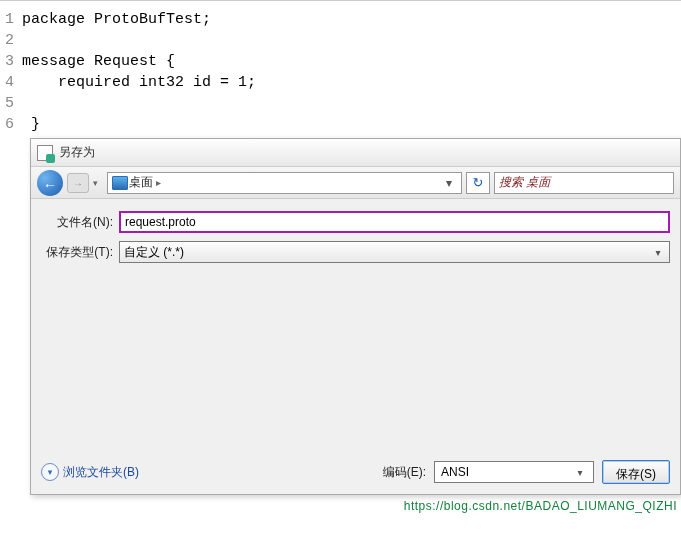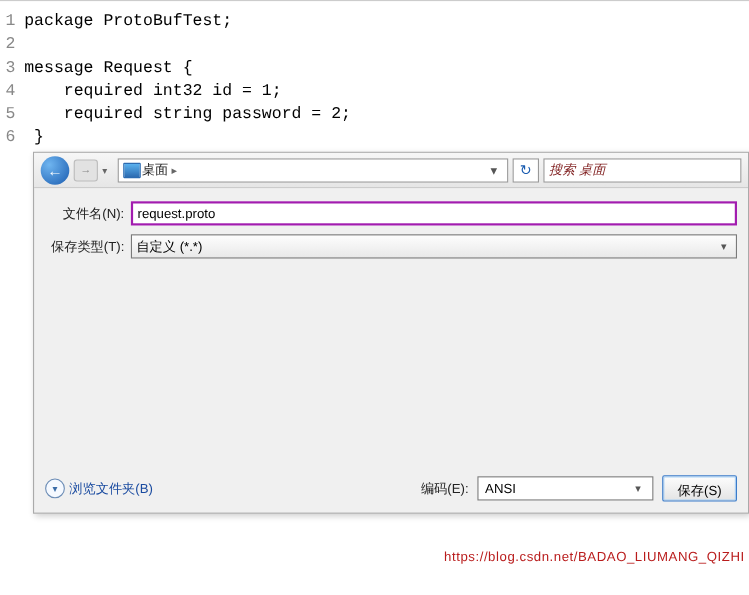--- a/index.html
+++ b/index.html
@@ -182,21 +182,21 @@
       padding: 0 8px;
       border-radius: 2px;
     }
     .btn.primary {
       border: 1px solid #3b7bc9;
       box-shadow: 0 0 0 1px #a9d1f5 inset;
     }
     .watermark {
       position: absolute;
       right: 4px; bottom: 28px;
-      color: #b91c1c; font-size: 12px;
+      color: #15803d; font-size: 12px;
       font-family: sans-serif;
       letter-spacing: 0.5px;
       pointer-events: none;
     }
   </style>
 </head>
 <body>
 
 <div class="code-area">
   <div class="code-line">
@@ -210,33 +210,36 @@
   <div class="code-line">
       <span class="line-num">3</span>
       <span class="code-text">message Request {</span>
     </div>
   <div class="code-line">
       <span class="line-num">4</span>
       <span class="code-text">    required int32 id = 1;</span>
     </div>
   <div class="code-line">
       <span class="line-num">5</span>
-      <span class="code-text">    required string password = 2;</span>
     </div>
   <div class="code-line">
       <span class="line-num">6</span>
       <span class="code-text"> }</span>
     </div>
 </div>
 
 <div class="close-x">
   <span>✕</span>
 </div>
 
 <div class="dialog">
+  <div class="titlebar">
+    <span class="ticon"></span>
+    <span class="title-text">另存为</span>
+  </div>
 
   <div class="nav-row">
     <div class="nav-back">
       <span>←</span>
     </div>
     <div class="nav-fwd">
       <span>→</span>
     </div>
     <span class="nav-dd">▾</span>
     <div class="path-box">

